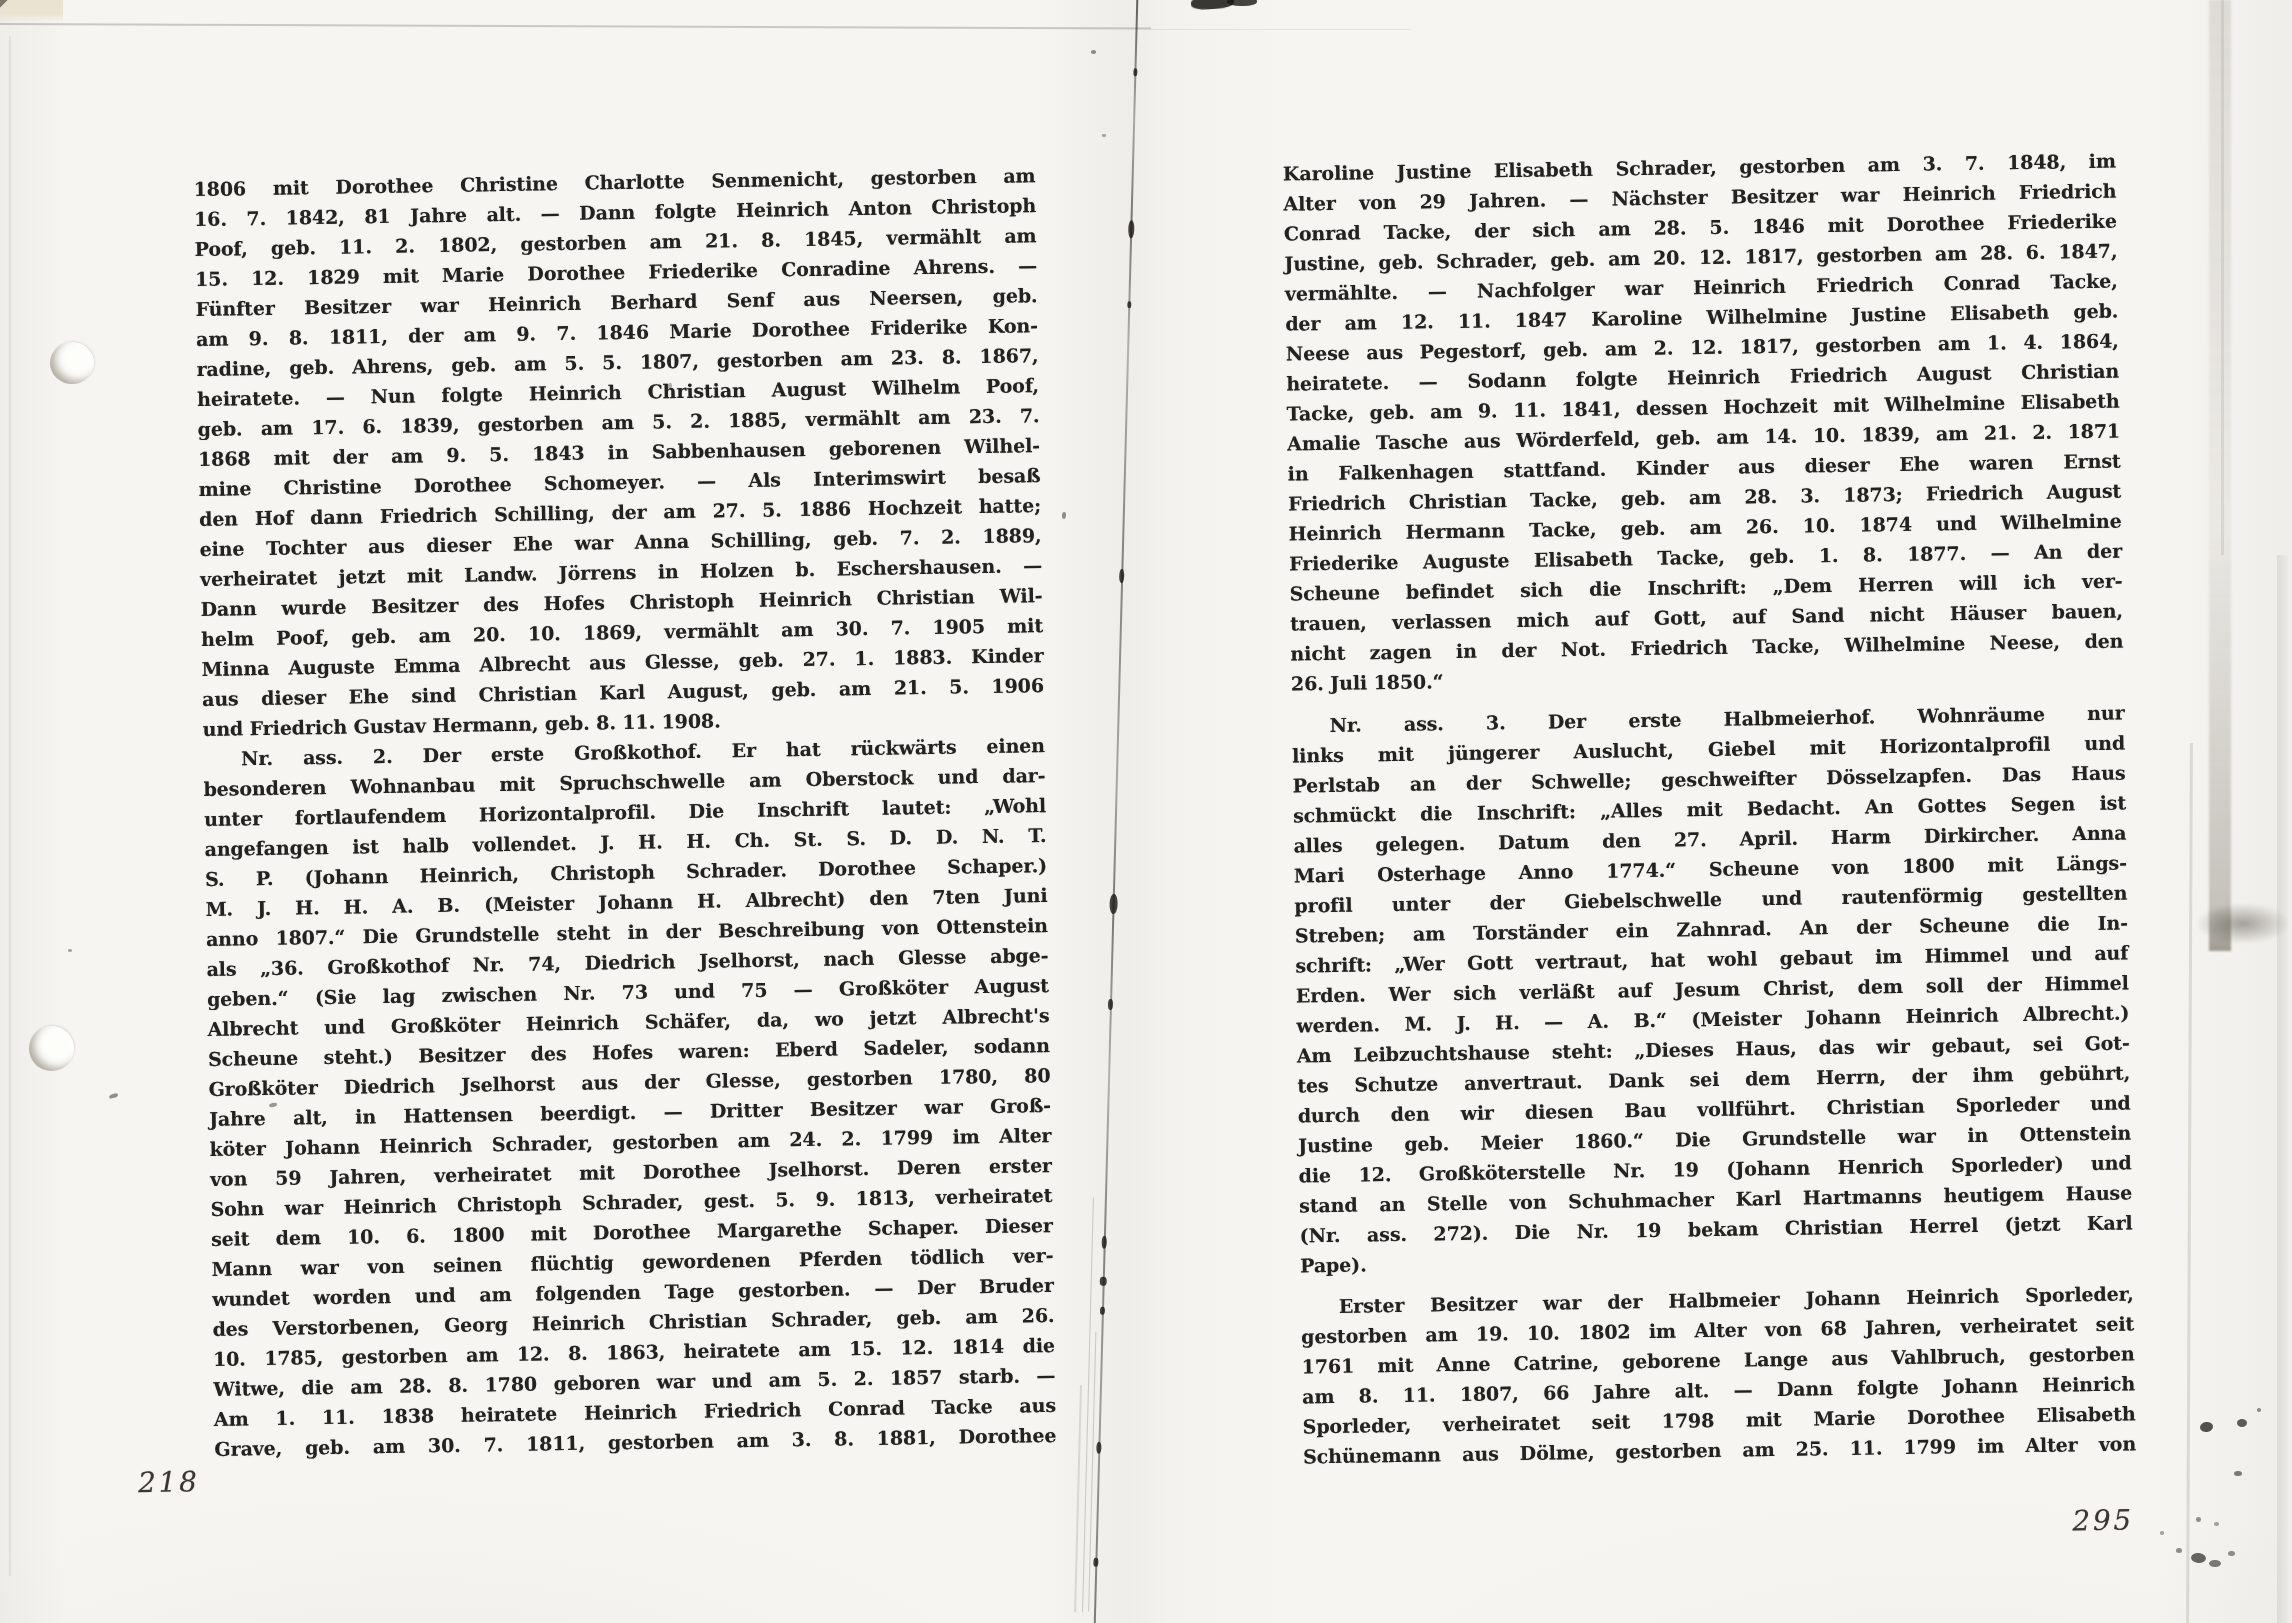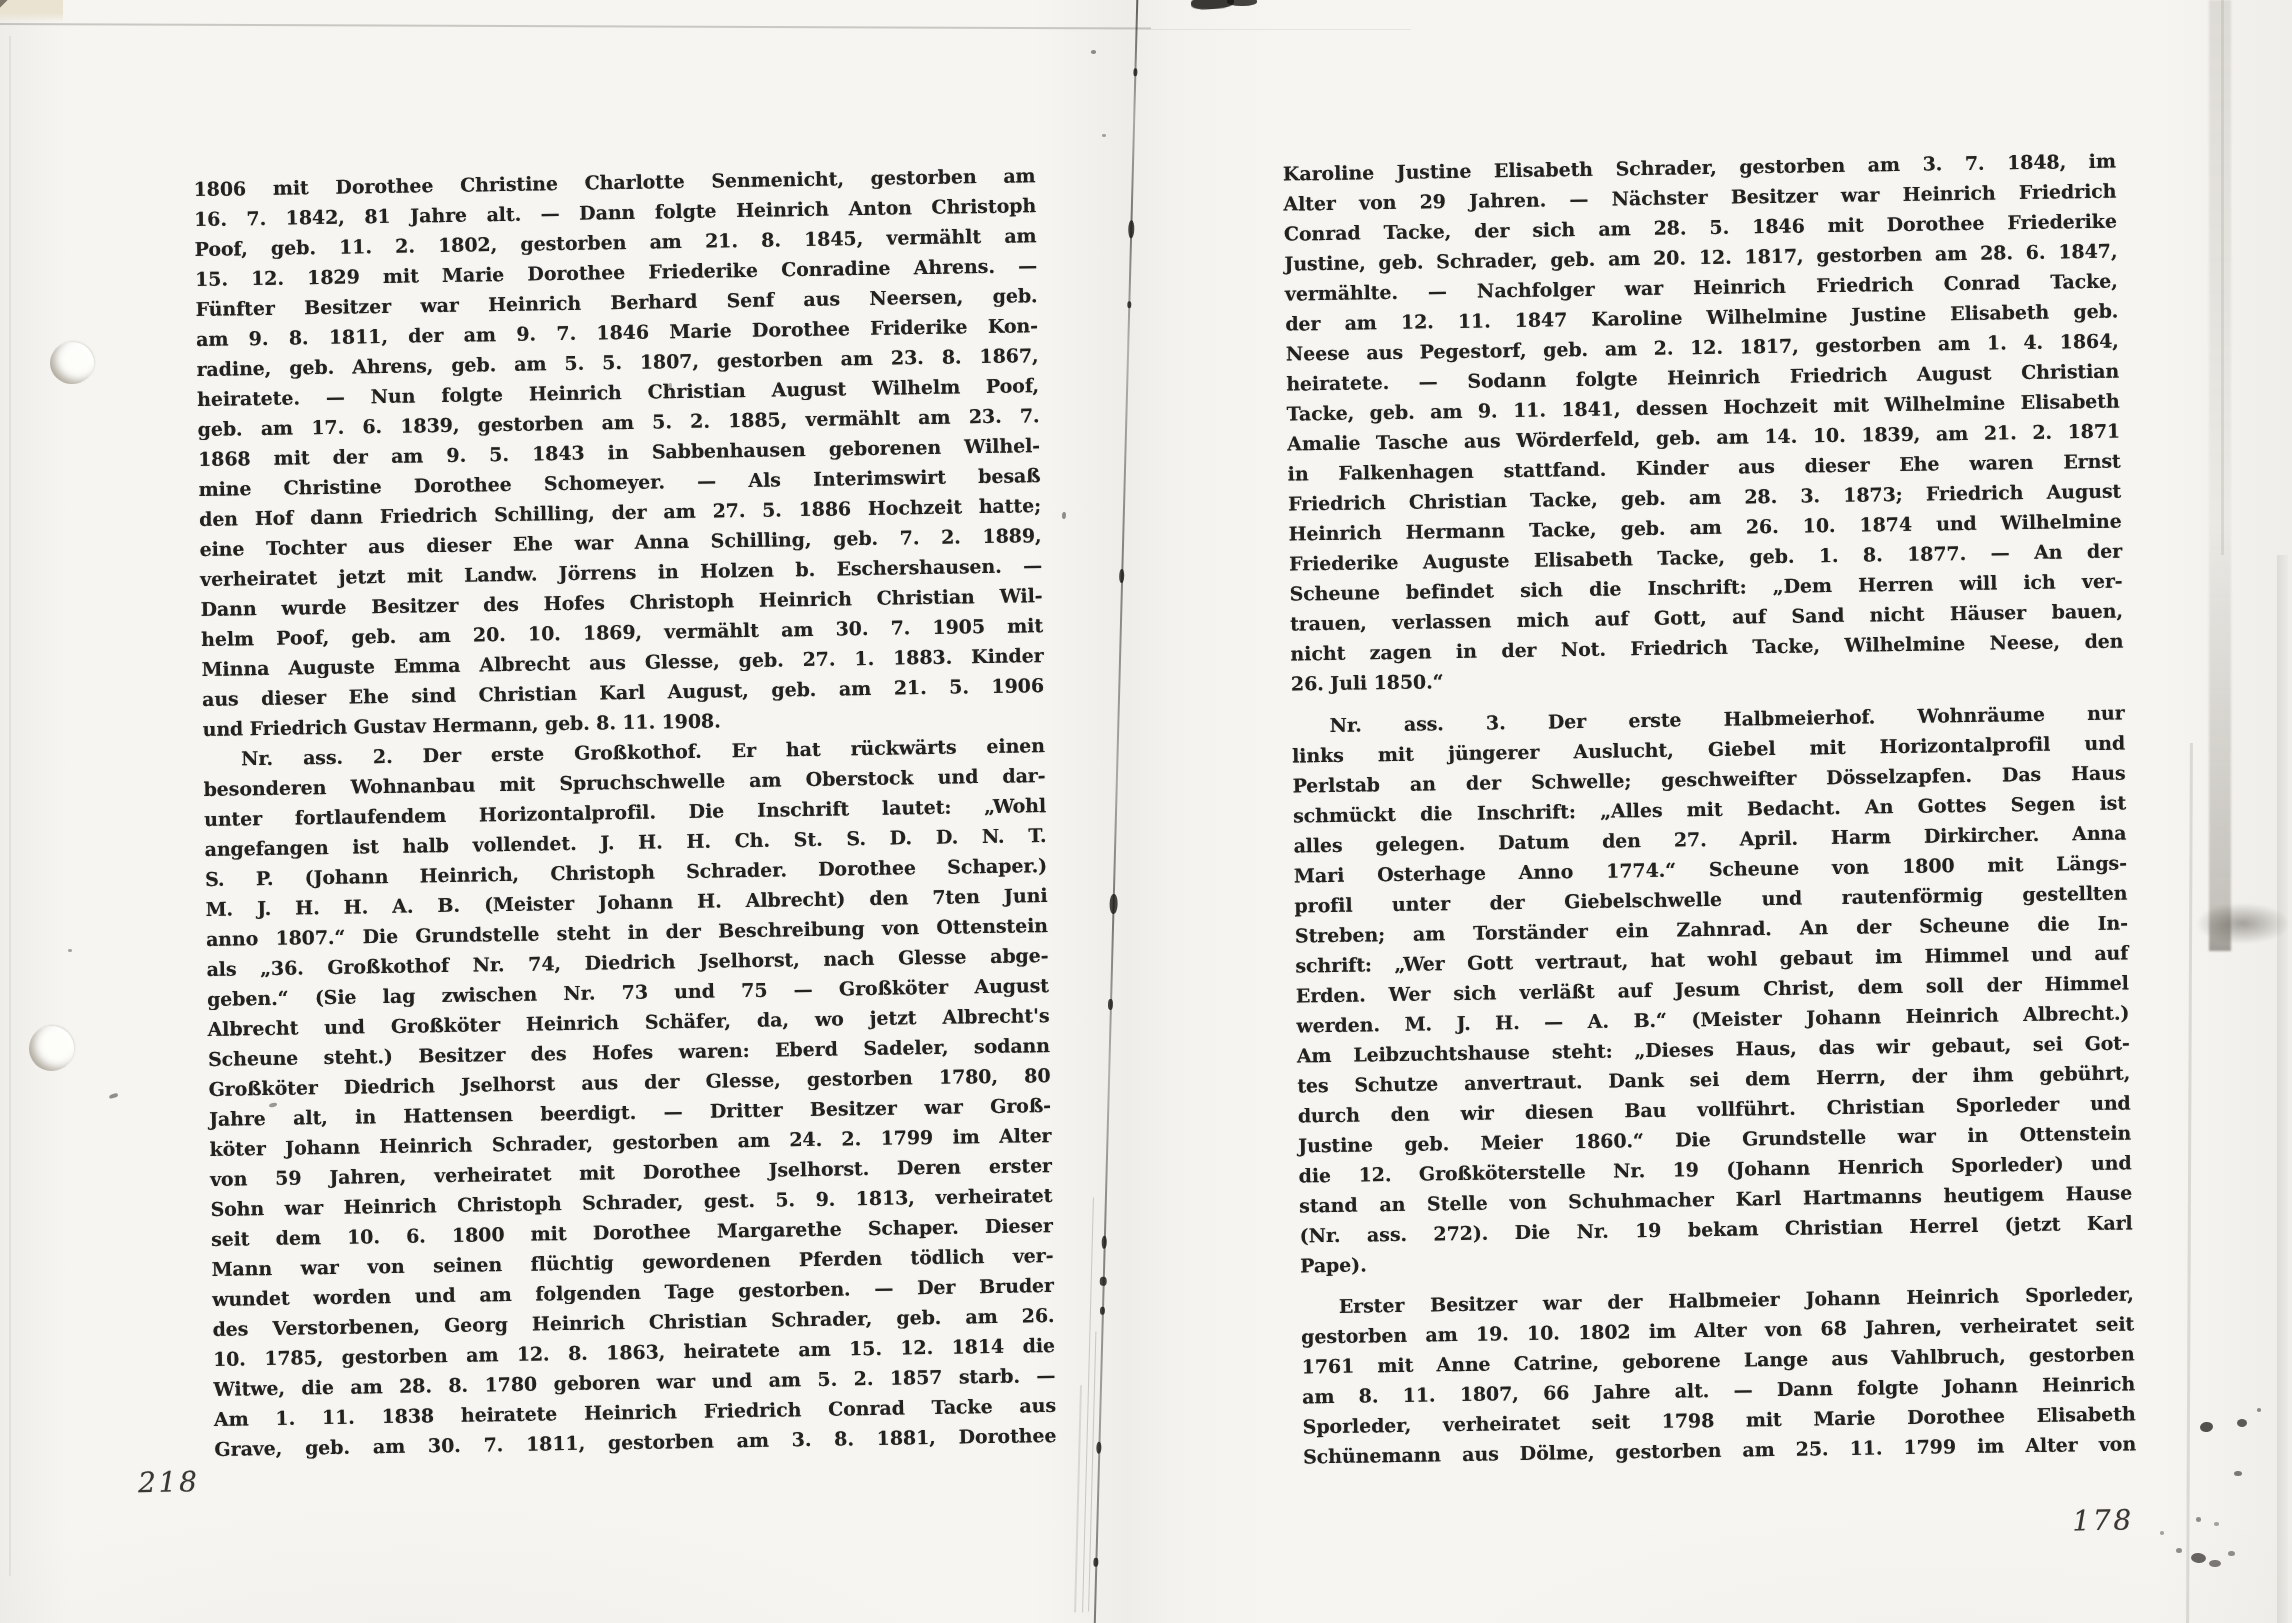--- a/index.html
+++ b/index.html
@@ -292,15 +292,15 @@
       </div>
       <div class="para gapped">
         <div class="line indent">Erster Besitzer war der Halbmeier Johann Heinrich Sporleder,</div>
         <div class="line">gestorben am 19. 10. 1802 im Alter von 68 Jahren, verheiratet seit</div>
         <div class="line">1761 mit Anne Catrine, geborene Lange aus Vahlbruch, gestorben</div>
         <div class="line">am 8. 11. 1807, 66 Jahre alt. — Dann folgte Johann Heinrich</div>
         <div class="line">Sporleder, verheiratet seit 1798 mit Marie Dorothee Elisabeth</div>
         <div class="line">Schünemann aus Dölme, gestorben am 25. 11. 1799 im Alter von</div>
       </div>
     </div>
-  <div class="page-number">178</div>
+  <div class="page-number">295</div>
 </div>
 
 
 </body></html>

